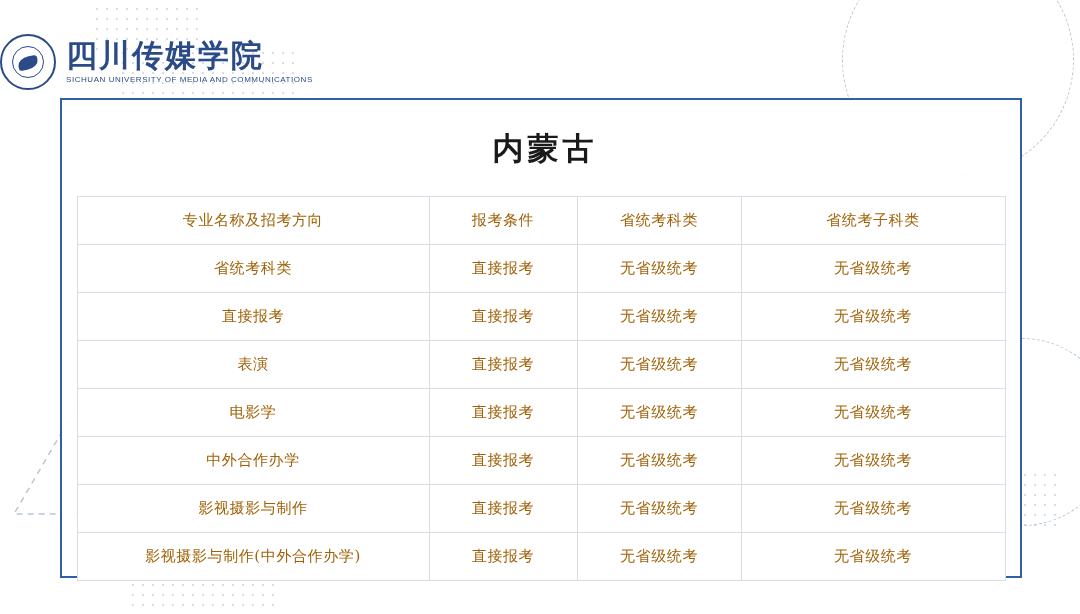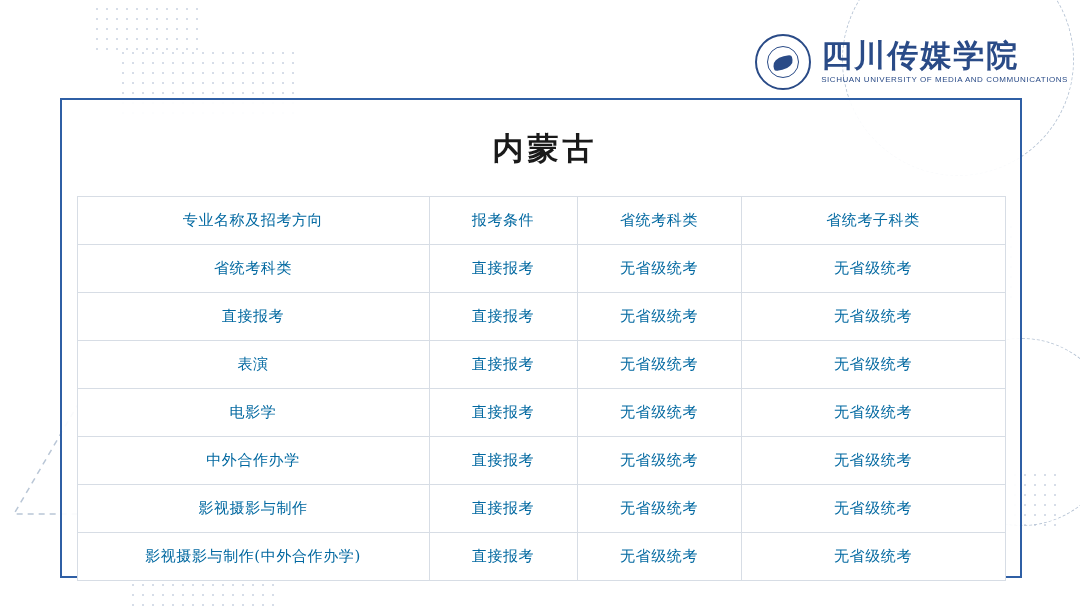--- a/index.html
+++ b/index.html
@@ -44,24 +44,24 @@
     position: absolute;
     left: 10px;
     top: 366px;
     width: 220px;
     height: 152px;
   }
 
   
   .logo-wrap {
     position: absolute;
-    left: 0; right: 12px;
+    left: 0; right: 4px;
     top: 34px;
     display: flex;
-    justify-content: flex-end;
+    justify-content: flex-start;
     align-items: center;
     gap: 10px;
   }
   .logo-mark {
     width: 52px; height: 52px;
     border-radius: 50%;
     border: 2px solid #2a4b87;
     position: relative;
     flex: none;
     background: #fff;
@@ -131,21 +131,21 @@
     width: 928px;
     margin: 26px auto 0 auto;
     table-layout: fixed;
   }
   td {
     border: 1px solid #d7dde5;
     height: 45px;
     text-align: center;
     vertical-align: middle;
     font-size: 15px;
-    color: #0369a1;
+    color: #a16207;
     font-family: "DejaVu Serif", serif;
     letter-spacing: .6px;
     background: #fff;
   }
   col.c-major { width: 352px; }
   col.c-cond  { width: 148px; }
   col.c-prov  { width: 164px; }
   col.c-sub   { width: 264px; }
 </style>
 </head>

